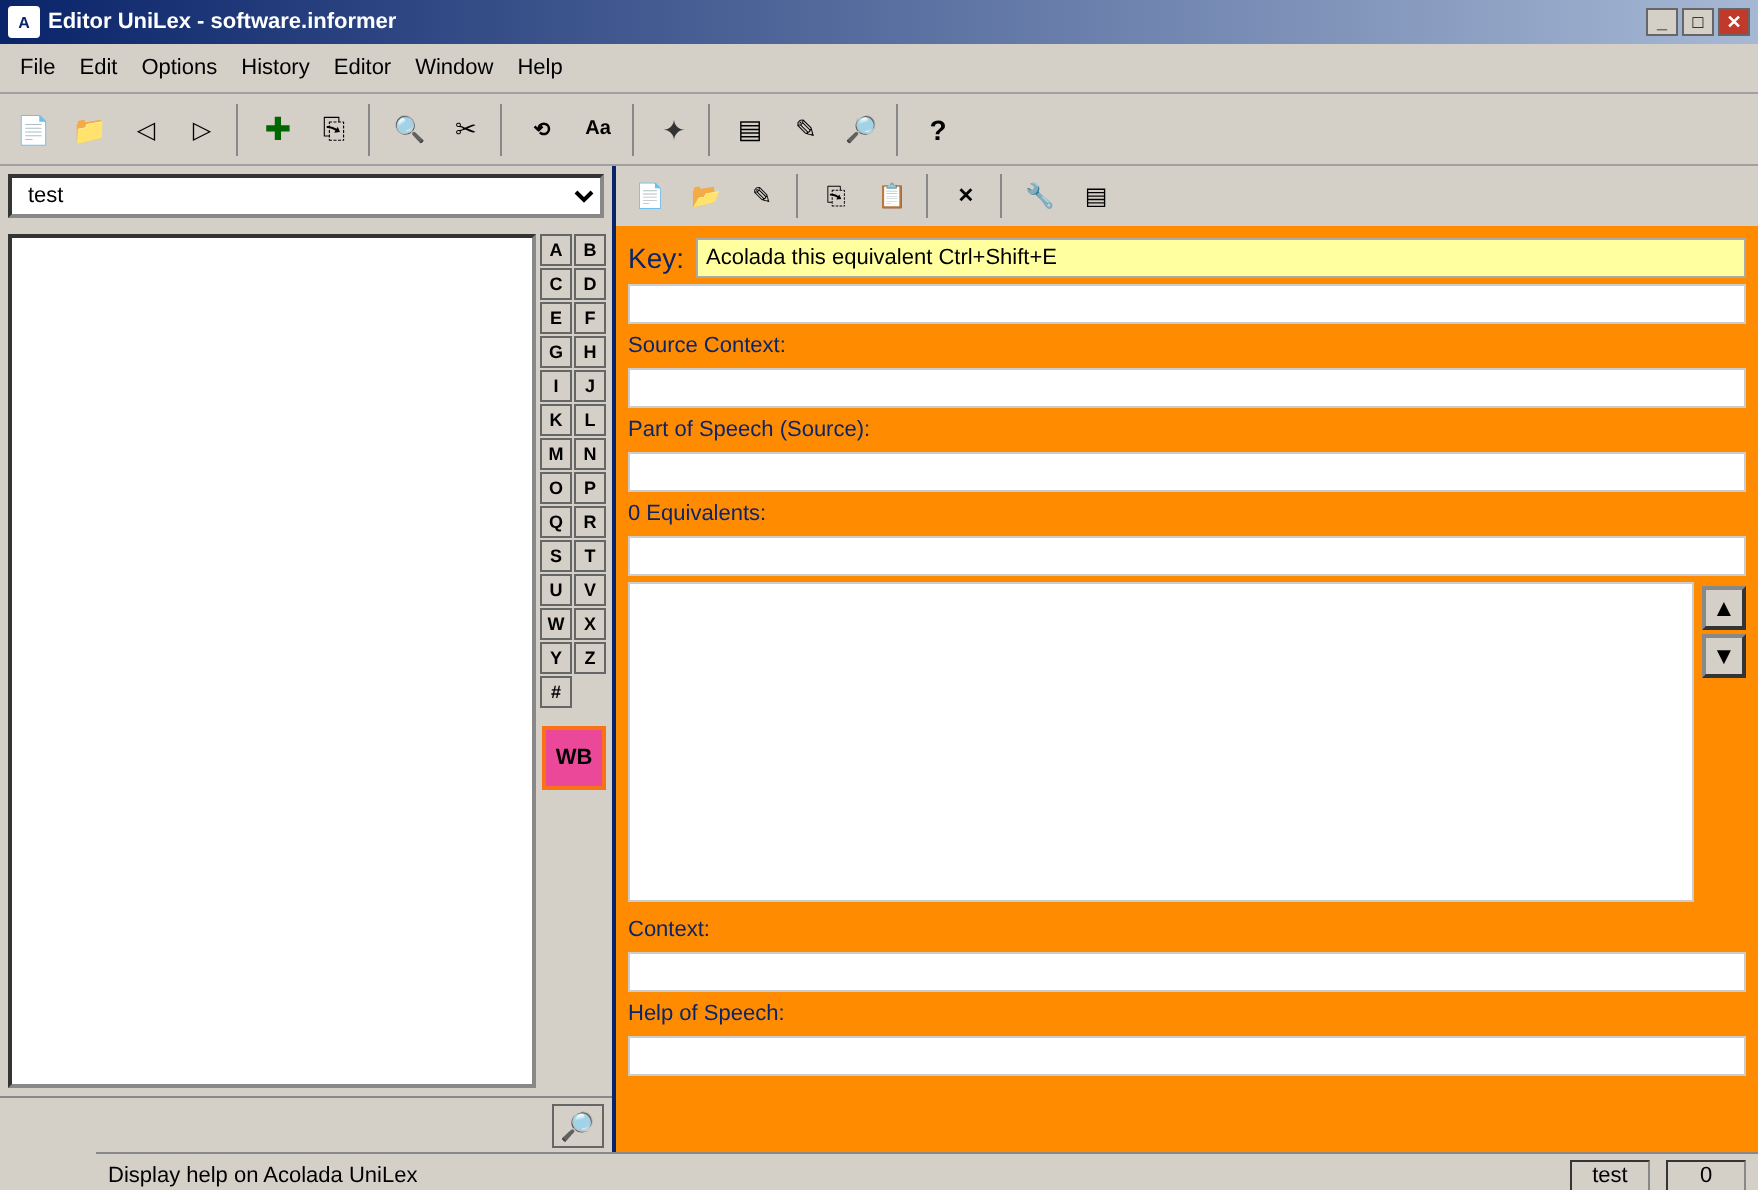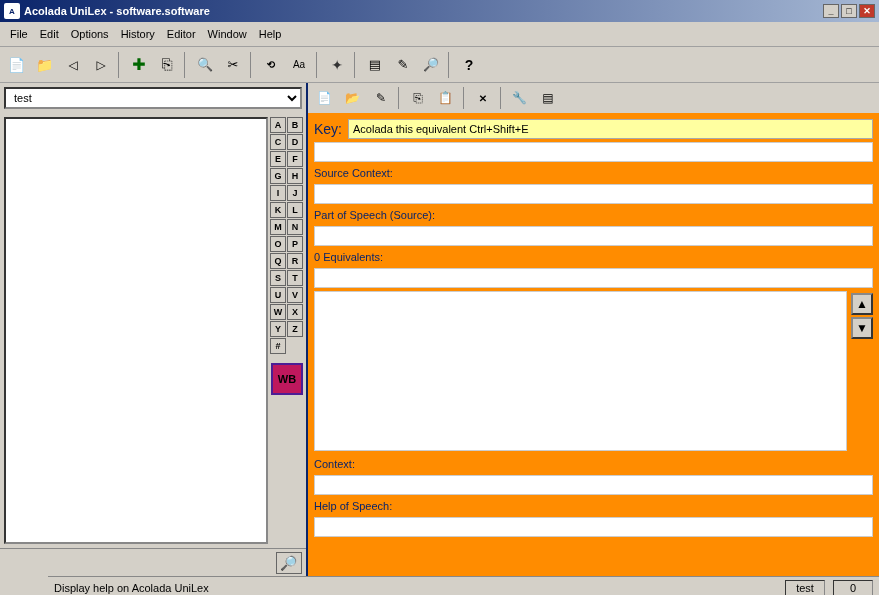--- a/index.html
+++ b/index.html
@@ -120,22 +120,22 @@
       justify-content: center;
       font-size: 9px;
       font-weight: bold;
       cursor: pointer;
       color: #000;
     }
 
     #wb-btn {
       width: 32px;
       height: 32px;
-      background: #be185d;
-      border: 2px solid #4c1d95;
+      background: #ec4899;
+      border: 2px solid #f97316;
       display: flex;
       align-items: center;
       justify-content: center;
       font-size: 11px;
       font-weight: bold;
       cursor: pointer;
       margin: 0 auto 20px auto;
     }
 
     #search-bottom {
@@ -298,21 +298,21 @@
     }
   </style>
 </head>
 <body>
 
 <div id="titlebar">
   <div id="titlebar-left">
     <div id="titlebar-icon">
       <span>A</span>
     </div>
-    <span>Acolada UniLex - software.software</span>
+    <span>Editor UniLex - software.informer</span>
   </div>
   <div id="titlebar-controls">
     <div class="title-btn">_</div>
     <div class="title-btn">□</div>
     <div class="title-btn" style="background:#c0392b; color:white;">✕</div>
   </div>
 </div>
 
 <div id="menubar">
   <span class="menu-item">File</span>
@@ -330,21 +330,21 @@
   <div class="toolbar-btn" style="font-size:12px;">◁</div>
   <div class="toolbar-btn" style="font-size:12px;">▷</div>
   <div class="toolbar-sep"></div>
   <div class="toolbar-btn" style="font-size:16px; color:#006600;">✚</div>
   <div class="toolbar-btn">⎘</div>
   <div class="toolbar-sep"></div>
   <div class="toolbar-btn" style="font-size:13px;">🔍</div>
   <div class="toolbar-btn" style="font-size:13px;">✂</div>
   <div class="toolbar-sep"></div>
   <div class="toolbar-btn" style="font-size:10px; font-weight:bold;">⟲</div>
-  <div class="toolbar-btn" style="font-size:10px; font-weight:normal;text-align:center;">Aa</div>
+  <div class="toolbar-btn" style="font-size:10px; font-weight:bold;text-align:center;">Aa</div>
   <div class="toolbar-sep"></div>
   <div class="toolbar-btn" style="font-size:14px; color:#333;">✦</div>
   <div class="toolbar-sep"></div>
   <div class="toolbar-btn" style="font-size:13px;">▤</div>
   <div class="toolbar-btn" style="font-size:13px;">✎</div>
   <div class="toolbar-btn" style="font-size:13px;">🔎</div>
   <div class="toolbar-sep"></div>
   <div class="toolbar-btn" style="font-size:14px; font-weight:bold;">?</div>
 </div>
 

